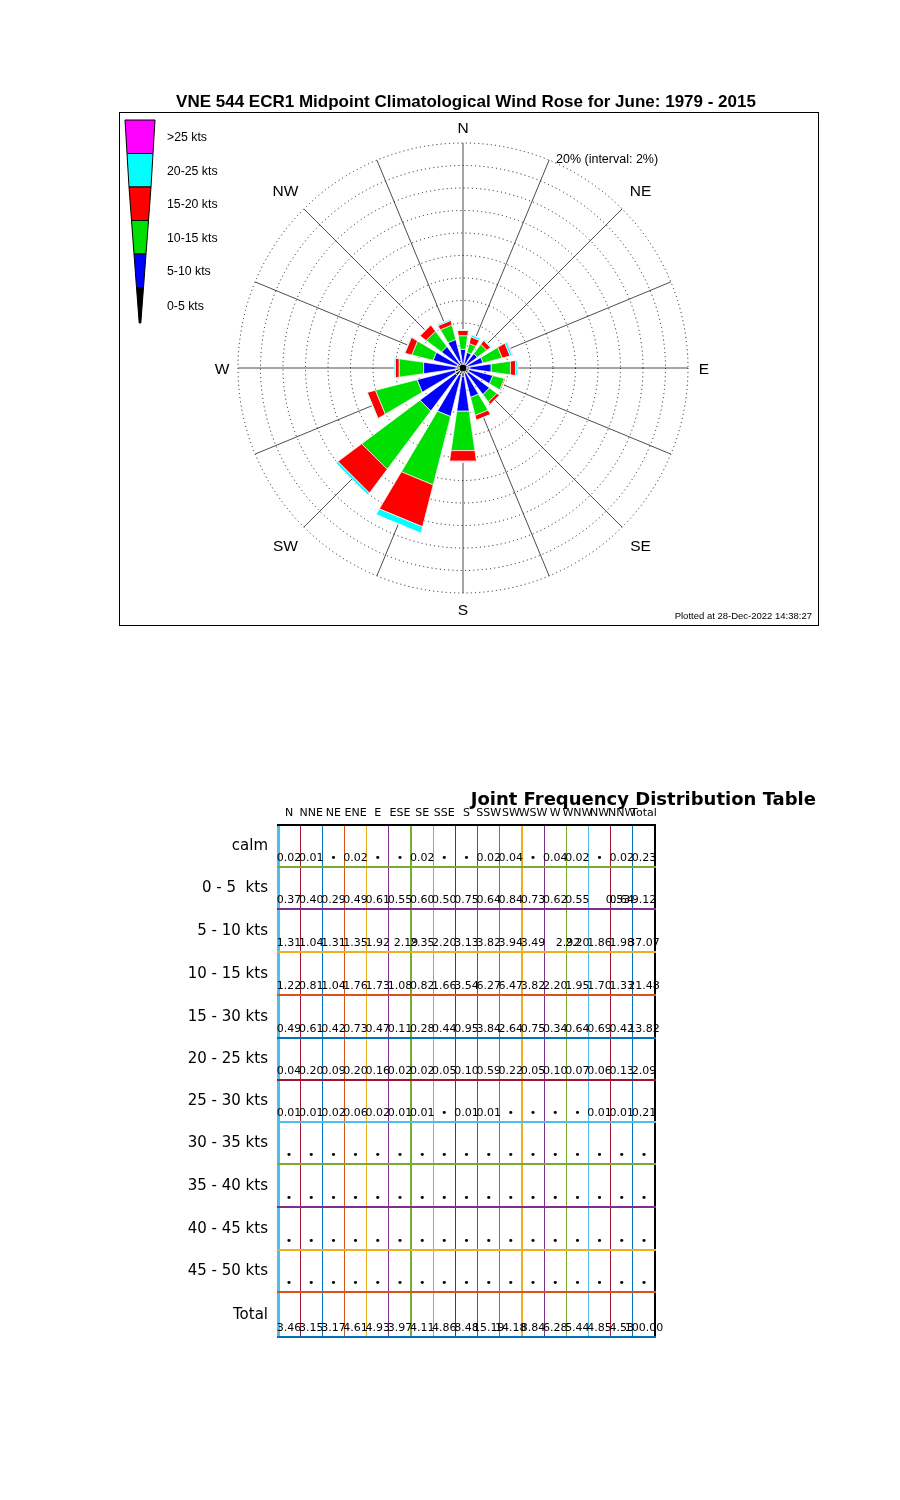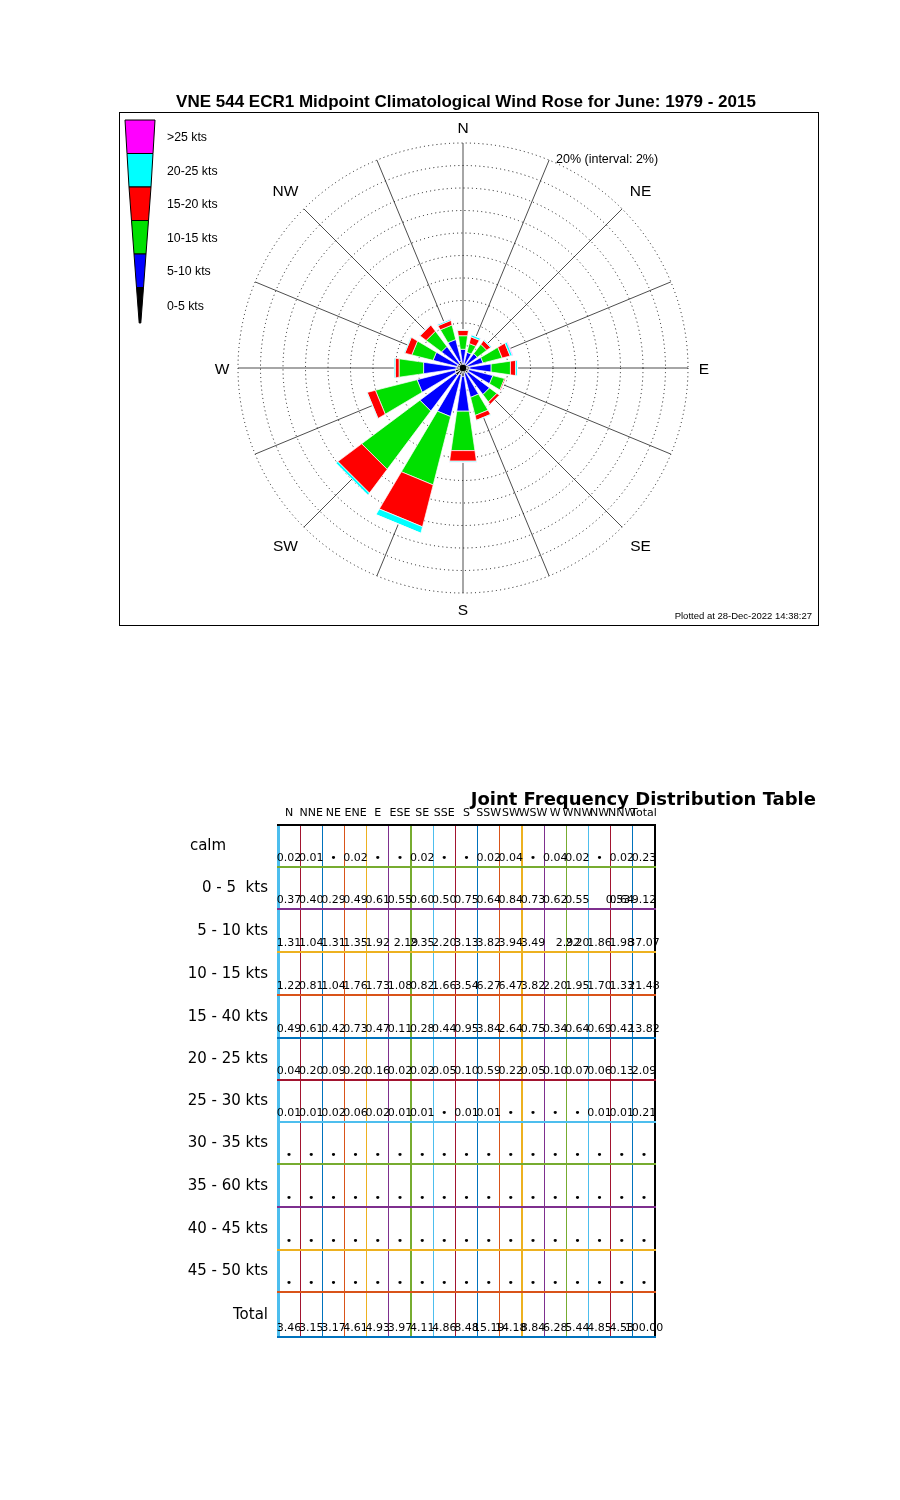--- a/index.html
+++ b/index.html
@@ -215,29 +215,29 @@
     <span class="col-header" style="left: 166.324px; top: -19px;">SSE</span>
     <span class="col-header" style="left: 188.5px; top: -19px;">S</span>
     <span class="col-header" style="left: 210.676px; top: -19px;">SSW</span>
     <span class="col-header" style="left: 232.853px; top: -19px;">SW</span>
     <span class="col-header" style="left: 255.029px; top: -19px;">WSW</span>
     <span class="col-header" style="left: 277.206px; top: -19px;">W</span>
     <span class="col-header" style="left: 299.382px; top: -19px;">WNW</span>
     <span class="col-header" style="left: 321.559px; top: -19px;">NW</span>
     <span class="col-header" style="left: 343.735px; top: -19px;">NNW</span>
     <span class="col-header" style="left: 365.912px; top: -19px;">Total</span>
-    <span class="row-label" style="right: 387px; top: 11px; text-align: center;">calm</span>
+    <span class="row-label" style="right: 387px; top: 11px;">calm</span>
     <span class="row-label" style="right: 387px; top: 53px;">0 - 5  kts</span>
     <span class="row-label" style="right: 387px; top: 95.5px;">5 - 10 kts</span>
     <span class="row-label" style="right: 387px; top: 138.5px;">10 - 15 kts</span>
-    <span class="row-label" style="right: 387px; top: 181.5px;">15 - 40 kts</span>
+    <span class="row-label" style="right: 387px; top: 181.5px;">15 - 30 kts</span>
     <span class="row-label" style="right: 387px; top: 224px;">20 - 25 kts</span>
     <span class="row-label" style="right: 387px; top: 266px;">25 - 30 kts</span>
     <span class="row-label" style="right: 387px; top: 308px;">30 - 35 kts</span>
-    <span class="row-label" style="right: 387px; top: 350.5px;">35 - 60 kts</span>
+    <span class="row-label" style="right: 387px; top: 350.5px;">35 - 40 kts</span>
     <span class="row-label" style="right: 387px; top: 393.5px;">40 - 45 kts</span>
     <span class="row-label" style="right: 387px; top: 436px;">45 - 50 kts</span>
     <span class="row-label" style="right: 387px; top: 479.5px;">Total</span>
     <span class="cell-val" style="left: 11.0882px; top: 26px;">0.02</span>
     <span class="cell-val" style="left: 33.2647px; top: 26px;">0.01</span>
     <span class="cell-val" style="left: 55.4412px; top: 26px;">•</span>
     <span class="cell-val" style="left: 77.6176px; top: 26px;">0.02</span>
     <span class="cell-val" style="left: 99.7941px; top: 26px;">•</span>
     <span class="cell-val" style="left: 121.971px; top: 26px;">•</span>
     <span class="cell-val" style="left: 144.147px; top: 26px;">0.02</span>

